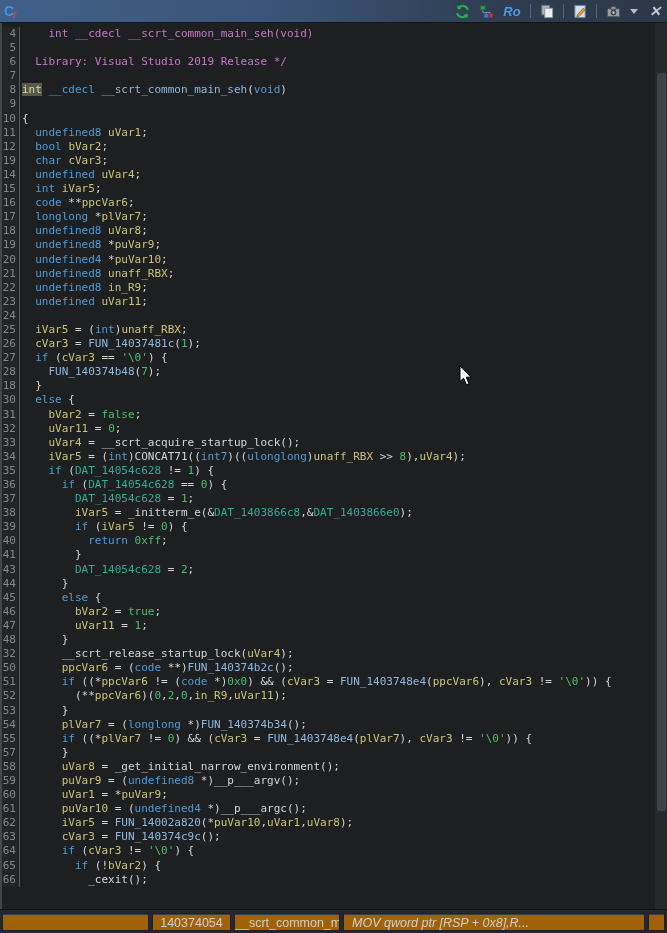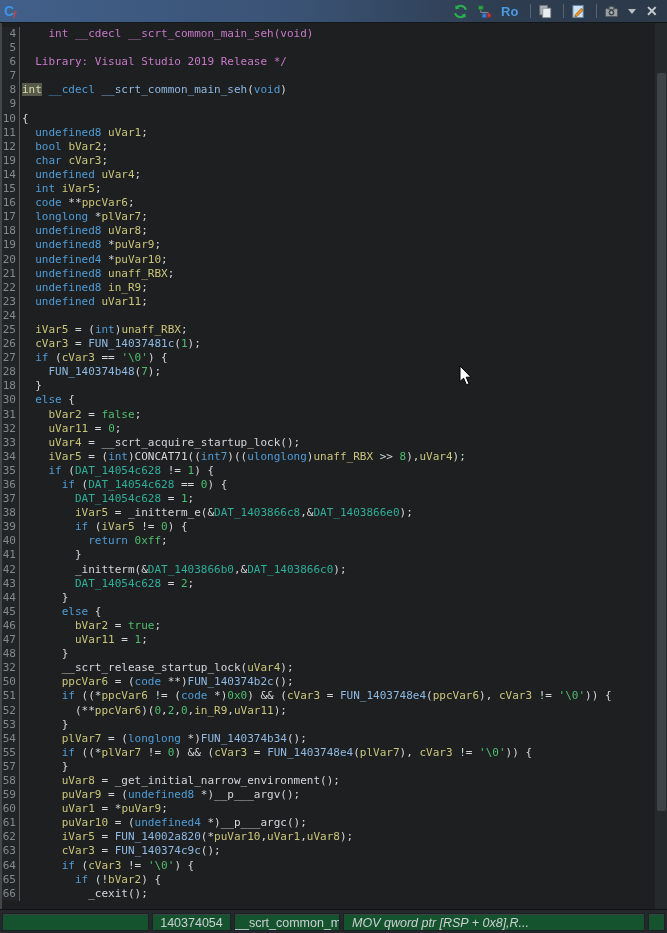--- a/index.html
+++ b/index.html
@@ -7,22 +7,22 @@
           font-family:"Liberation Sans",sans-serif;}
   
   #titlebar{position:absolute;left:0;top:0;width:667px;height:23px;
     background:linear-gradient(to right,#41608a 0%,#3a5274 45%,#2e3d50 75%,#2b3949 100%);
     border-bottom:1px solid #14171a;display:flex;align-items:center;box-sizing:border-box;}
   .cf-icon{margin-left:4px;width:18px;flex:none;position:relative;font-weight:bold;}
   .cf-c{color:#3f93e8;font-size:14px;}
   .cf-f{color:#d04545;font-size:9px;position:absolute;left:9px;top:8px;font-style:italic;}
   #title-text{color:#e3e9f0;font-size:12.5px;white-space:nowrap;margin-left:3px;}
   #tb-icons{margin-left:auto;display:flex;align-items:center;height:100%;}
-  .tb-btn{width:18px;height:18px;display:flex;align-items:center;
-          margin:0 3px;flex:none;cursor:default;}
+  .tb-btn{width:18px;height:18px;display:flex;align-items:center;justify-content:center;
+          margin:0 3px;flex:none;cursor:default;font-style:italic;}
   .tb-sep{width:1px;height:14px;background:#566478;margin:0 4px;flex:none;}
   .ro-label{color:#4a9ae2;font-weight:bold;font-size:13px;}
   .caret{width:0;height:0;border-left:4px solid transparent;border-right:4px solid transparent;
          border-top:5px solid #b9bec3;}
   .close-x{color:#c6cacf;font-size:14px;font-weight:bold;line-height:14px;}
   
   #left-border{position:absolute;left:0;top:23px;bottom:24px;width:2px;background:#43474a;}
   #code-area{position:absolute;left:0;right:12px;top:23px;bottom:24px;overflow:hidden;
     background:#1d1f21;padding-top:4px;font-family:"DejaVu Sans Mono","Liberation Mono",monospace;
     font-size:11px;}
@@ -39,21 +39,21 @@
   .tok-com{color:#c978c9}
   .tok-hl{color:#ded8a2;background:#565a4c;}
   
   #scrollbar-track{position:absolute;right:0;top:23px;bottom:24px;width:12px;background:#26292b;}
   #scrollbar-thumb{position:absolute;right:1.5px;top:50px;width:9px;height:738px;
     background:#3e4347;border-radius:2px;}
   
   #statusbar{position:absolute;left:0;right:0;bottom:0;height:24px;background:#24282b;
     border-top:1px solid #101315;display:flex;align-items:center;padding:0 2px;gap:3px;
     box-sizing:border-box;}
-  .sb-field{height:18px;line-height:18px;background:#14532d;border:1px solid #1d2124;
+  .sb-field{height:18px;line-height:18px;background:#a16207;border:1px solid #1d2124;
     box-shadow:inset 0 1px 0 #3a4043;color:#ccd0d3;font-size:12.5px;white-space:nowrap;
     overflow:hidden;box-sizing:border-box;}
   .sb-1{flex:1;}
   .sb-2{width:79px;text-align:center;}
   .sb-3{width:106px;text-align:center;}
   .sb-4{width:302px;padding-left:8px;font-style:italic;}
   .sb-5{width:17px;}
   
   #mouse-cursor{position:absolute;left:459px;top:366px;pointer-events:none;}
 </style>
@@ -263,24 +263,20 @@
       </div>
       <div class="row">
         <span class="ln">40</span>
         <span class="lt"><span class="tok-pl">          </span><span class="tok-kw">return</span><span class="tok-pl"> </span><span class="tok-num">0xff</span><span class="tok-pl">;</span></span>
       </div>
       <div class="row">
         <span class="ln">41</span>
         <span class="lt"><span class="tok-pl">        }</span></span>
       </div>
       <div class="row">
-        <span class="ln">42</span>
-        <span class="lt"><span class="tok-pl">        _initterm(&amp;</span><span class="tok-gv">DAT_1403866b0</span><span class="tok-pl">,&amp;</span><span class="tok-gv">DAT_1403866c0</span><span class="tok-pl">);</span></span>
-      </div>
-      <div class="row">
         <span class="ln">43</span>
         <span class="lt"><span class="tok-pl">        </span><span class="tok-gv">DAT_14054c628</span><span class="tok-pl"> = </span><span class="tok-num">2</span><span class="tok-pl">;</span></span>
       </div>
       <div class="row">
         <span class="ln">44</span>
         <span class="lt"><span class="tok-pl">      }</span></span>
       </div>
       <div class="row">
         <span class="ln">45</span>
         <span class="lt"><span class="tok-pl">      </span><span class="tok-kw">else</span><span class="tok-pl"> {</span></span>

